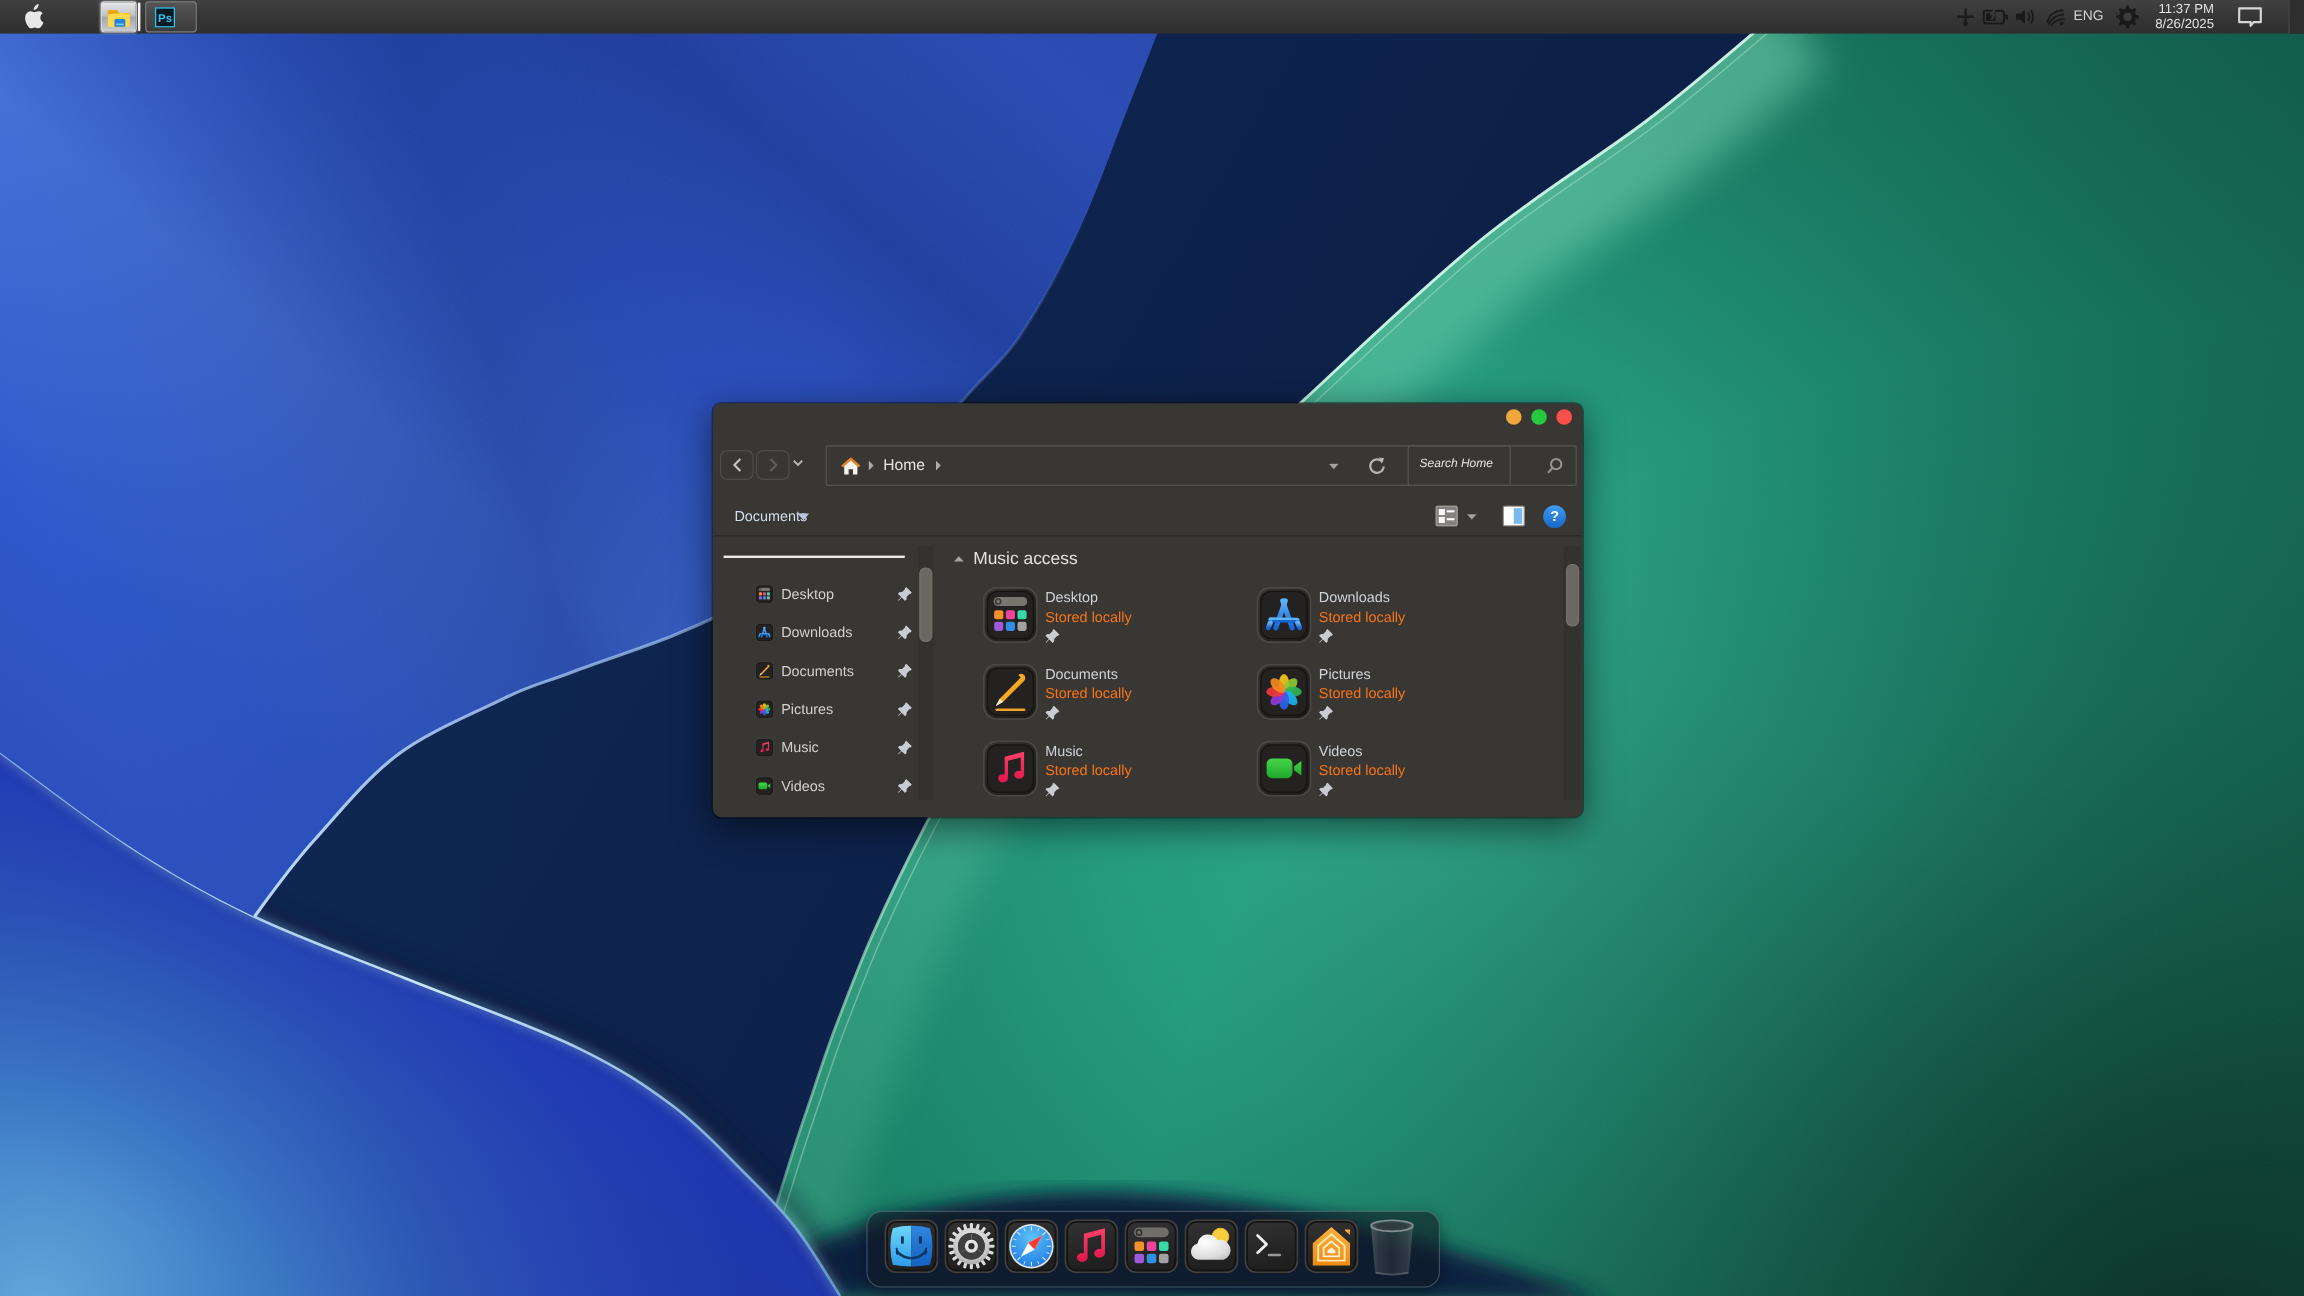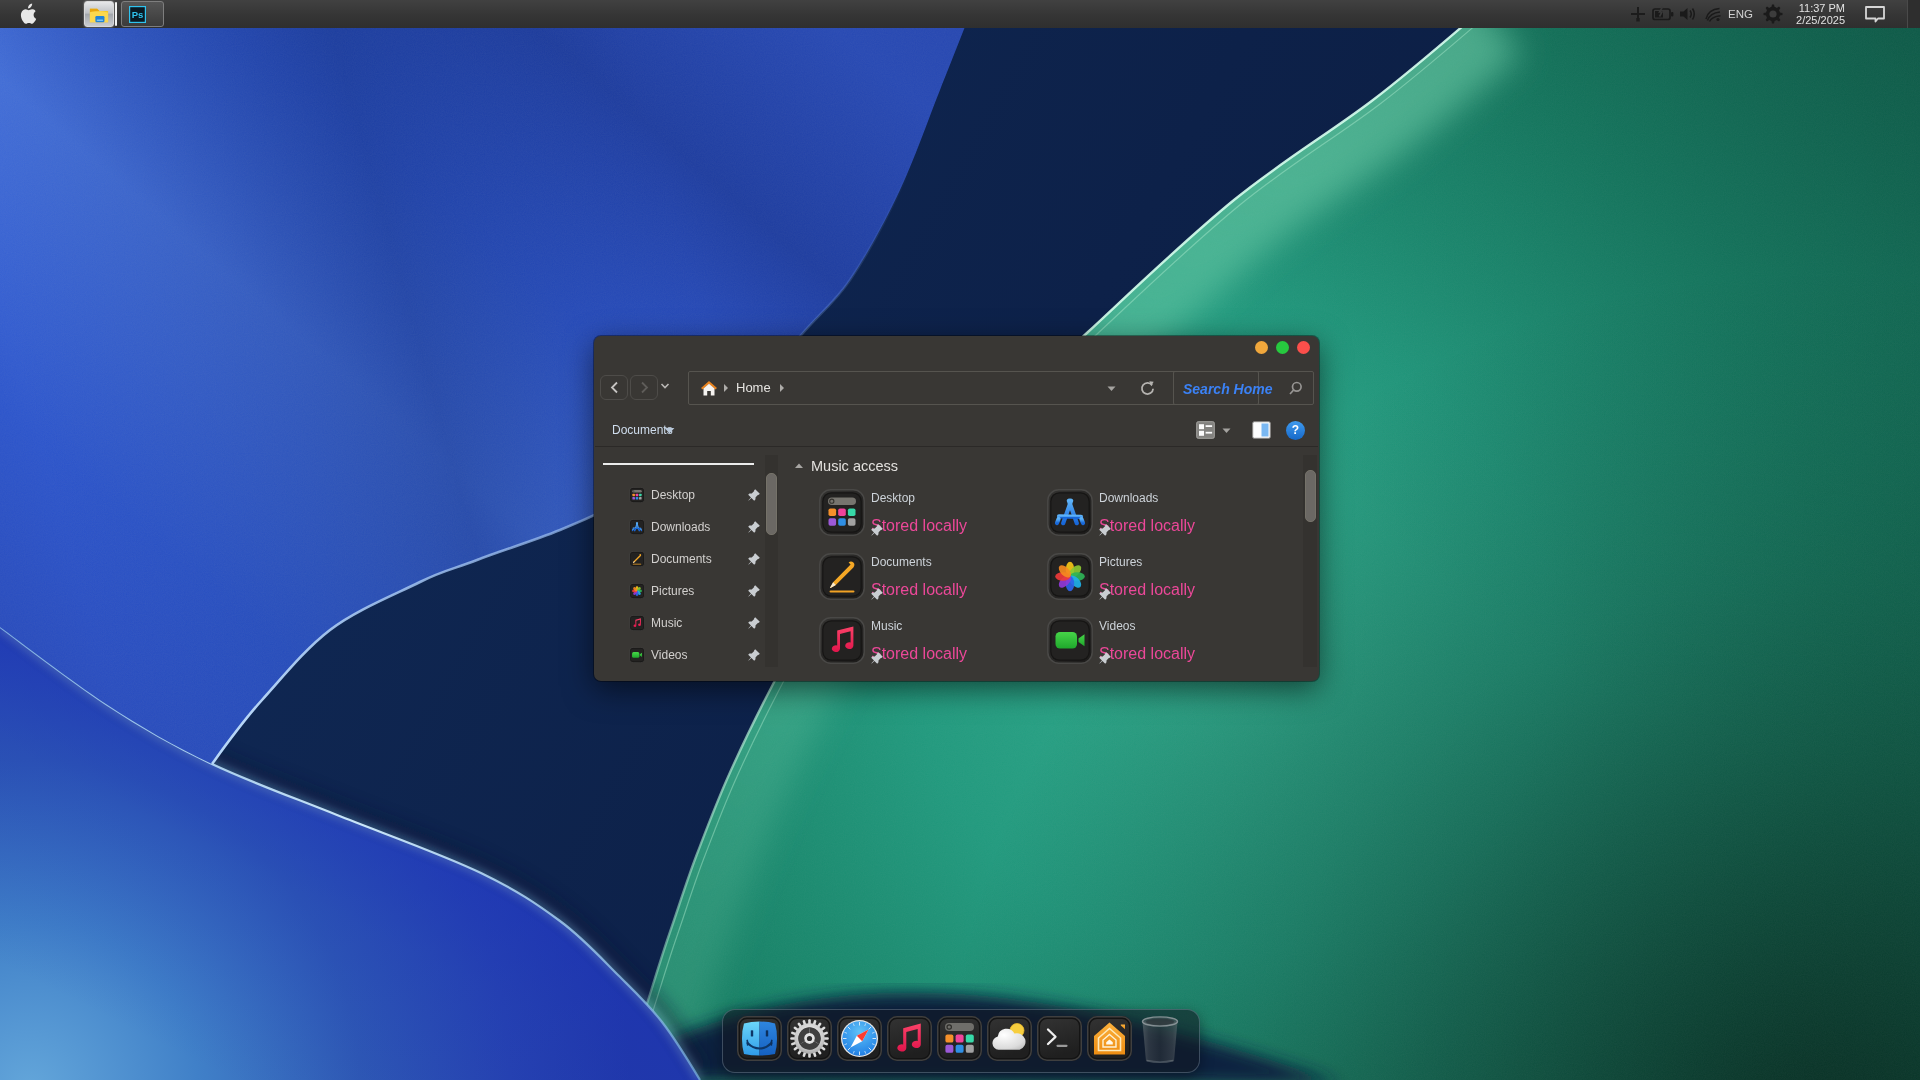--- a/index.html
+++ b/index.html
@@ -15,29 +15,29 @@
   #btn-ps { left:121px; width:43px; background:linear-gradient(#555555,#3b3b3b); border:1px solid #7e7e7e; }
   .clock { position:absolute; right:75px; top:2px; text-align:right; color:#e2e2e2; font-size:11px; line-height:12px; }
   
   #win { position:absolute; left:594px; top:336px; width:725px; height:345px; background:#393734;
     border-radius:7px; box-shadow:0 8px 30px rgba(0,0,0,.55), 0 0 0 1px rgba(0,0,0,.35); z-index:20; }
   .tl { position:absolute; top:341px; width:13px; height:13px; border-radius:50%; z-index:22; }
   .navbtn { position:absolute; top:375px; width:28px; height:25px; border:1px solid #4e4c49; border-radius:6px;
     color:#c4c2c0; text-align:center; line-height:23px; font-size:14px; z-index:22;}
   #addrbar { position:absolute; left:688px; top:371px; width:571px; height:34px; border:1px solid #56544f; border-radius:2px; z-index:22; }
   #searchbox { position:absolute; left:1173px; top:371px; width:141px; height:34px; border:1px solid #56544f; border-radius:2px; z-index:22; }
-  #searchbox .ph { position:absolute; left:9px; top:9px; font-style:italic; font-size:14px; color:#3b82f6;font-weight:bold; }
+  #searchbox .ph { position:absolute; left:9px; top:9px; font-style:italic; font-size:10px; color:#e5e5e5; }
   #organize { position:absolute; left:612px; top:423px; color:#cfdded; font-size:12px; z-index:22; }
   #divider { position:absolute; left:595px; top:446px; width:723px; height:1px; background:#2b2927; z-index:22; }
   #sideline { position:absolute; left:603px; top:463px; width:151px; height:1.6px; background:#ececec; z-index:22; }
   .srow { position:absolute; left:629px; width:140px; height:16px; z-index:22; }
   .srow .lbl { position:absolute; left:22px; top:1px; font-size:12px; color:#d2d0ce; }
   .pin { position:absolute; z-index:23; }
   .tlabel { position:absolute; font-size:12px; color:#cdd3d9; z-index:22; }
-  .tsub { position:absolute; font-size:16px; color:#ec4899; z-index:22;margin-top:10px; }
+  .tsub { position:absolute; font-size:12px; color:#f97316; z-index:22; }
   .sb { position:absolute; background:#6b6864; border-radius:5px; border:1px solid #757269; z-index:22; }
   
   #dock { position:absolute; left:722px; top:1009px; width:478px; height:64px; border-radius:13px;
     background:rgba(17,22,33,.58); border:1px solid rgba(150,170,190,.35);
     box-shadow:0 4px 14px rgba(0,0,10,.4); z-index:40; }
   .dtile { position:absolute; top:1016px; width:45px; height:45px; border-radius:10px;
     background:linear-gradient(165deg,#343434,#1f1f1f 80%); box-shadow:inset 0 0 0 1.5px #3f3f3f, inset 0 0 0 3px #141414; z-index:41; }
 </style>
 </head>
 <body>
@@ -199,21 +199,21 @@
     <path d="M3 14 Q5 4.5 16.5 3.5 M4.5 15.5 Q7 8 17 7 M6.5 16.5 Q9 11.5 17.5 10.8" stroke="#1a1a1a" stroke-width="1.5" fill="none"></path>
     <circle cx="15" cy="14.5" r="1.6" fill="#1a1a1a"></circle>
   </svg>
   <div style="position:absolute;left:1728px;top:8px;font-size:11.5px;color:#d2d2d2">ENG</div>
   <svg style="position:absolute;left:1763px;top:4px" width="20" height="20" viewBox="0 0 20 20">
     <path fill="#1a1a1a" d="M10 0.8 L12 0.8 L12.6 3.4 A7 7 0 0 1 14.8 4.3 L17 2.9 L18.4 4.3 L17 6.5 A7 7 0 0 1 17.9 8.7 L20.5 9.3 L20.5 11.3 L17.9 11.9 A7 7 0 0 1 17 14.1 L18.4 16.3 L17 17.7 L14.8 16.3 A7 7 0 0 1 12.6 17.2 L12 19.8 L10 19.8 L9.4 17.2 A7 7 0 0 1 7.2 16.3 L5 17.7 L3.6 16.3 L5 14.1 A7 7 0 0 1 4.1 11.9 L1.5 11.3 L1.5 9.3 L4.1 8.7 A7 7 0 0 1 5 6.5 L3.6 4.3 L5 2.9 L7.2 4.3 A7 7 0 0 1 9.4 3.4 Z" transform="translate(-1 -0.3)"></path>
     <circle cx="10" cy="10" r="3.6" fill="#3c3c3c"></circle>
   </svg>
   <div class="clock">
       <div>11:37 PM</div>
-      <div>2/25/2025</div>
+      <div>8/26/2025</div>
     </div>
   <svg style="position:absolute;left:1864px;top:5px" width="22" height="19" viewBox="0 0 22 19">
     <path d="M2 2 L20 2 L20 13.5 L14 13.5 L11.5 16.5 L11.5 13.5 L2 13.5 Z" fill="none" stroke="#d6d6d6" stroke-width="1.8" stroke-linejoin="round"></path>
   </svg>
   <div style="position:absolute;right:0;top:0;width:13px;height:28px;background:#2e2e2e;border-left:1px solid #4a4a4a"></div>
 </div>
 
 <div id="win"></div>
 <div class="tl" style="left:1255px;background:#f0a73c"></div>
 <div class="tl" style="left:1276px;background:#27c93f"></div>

